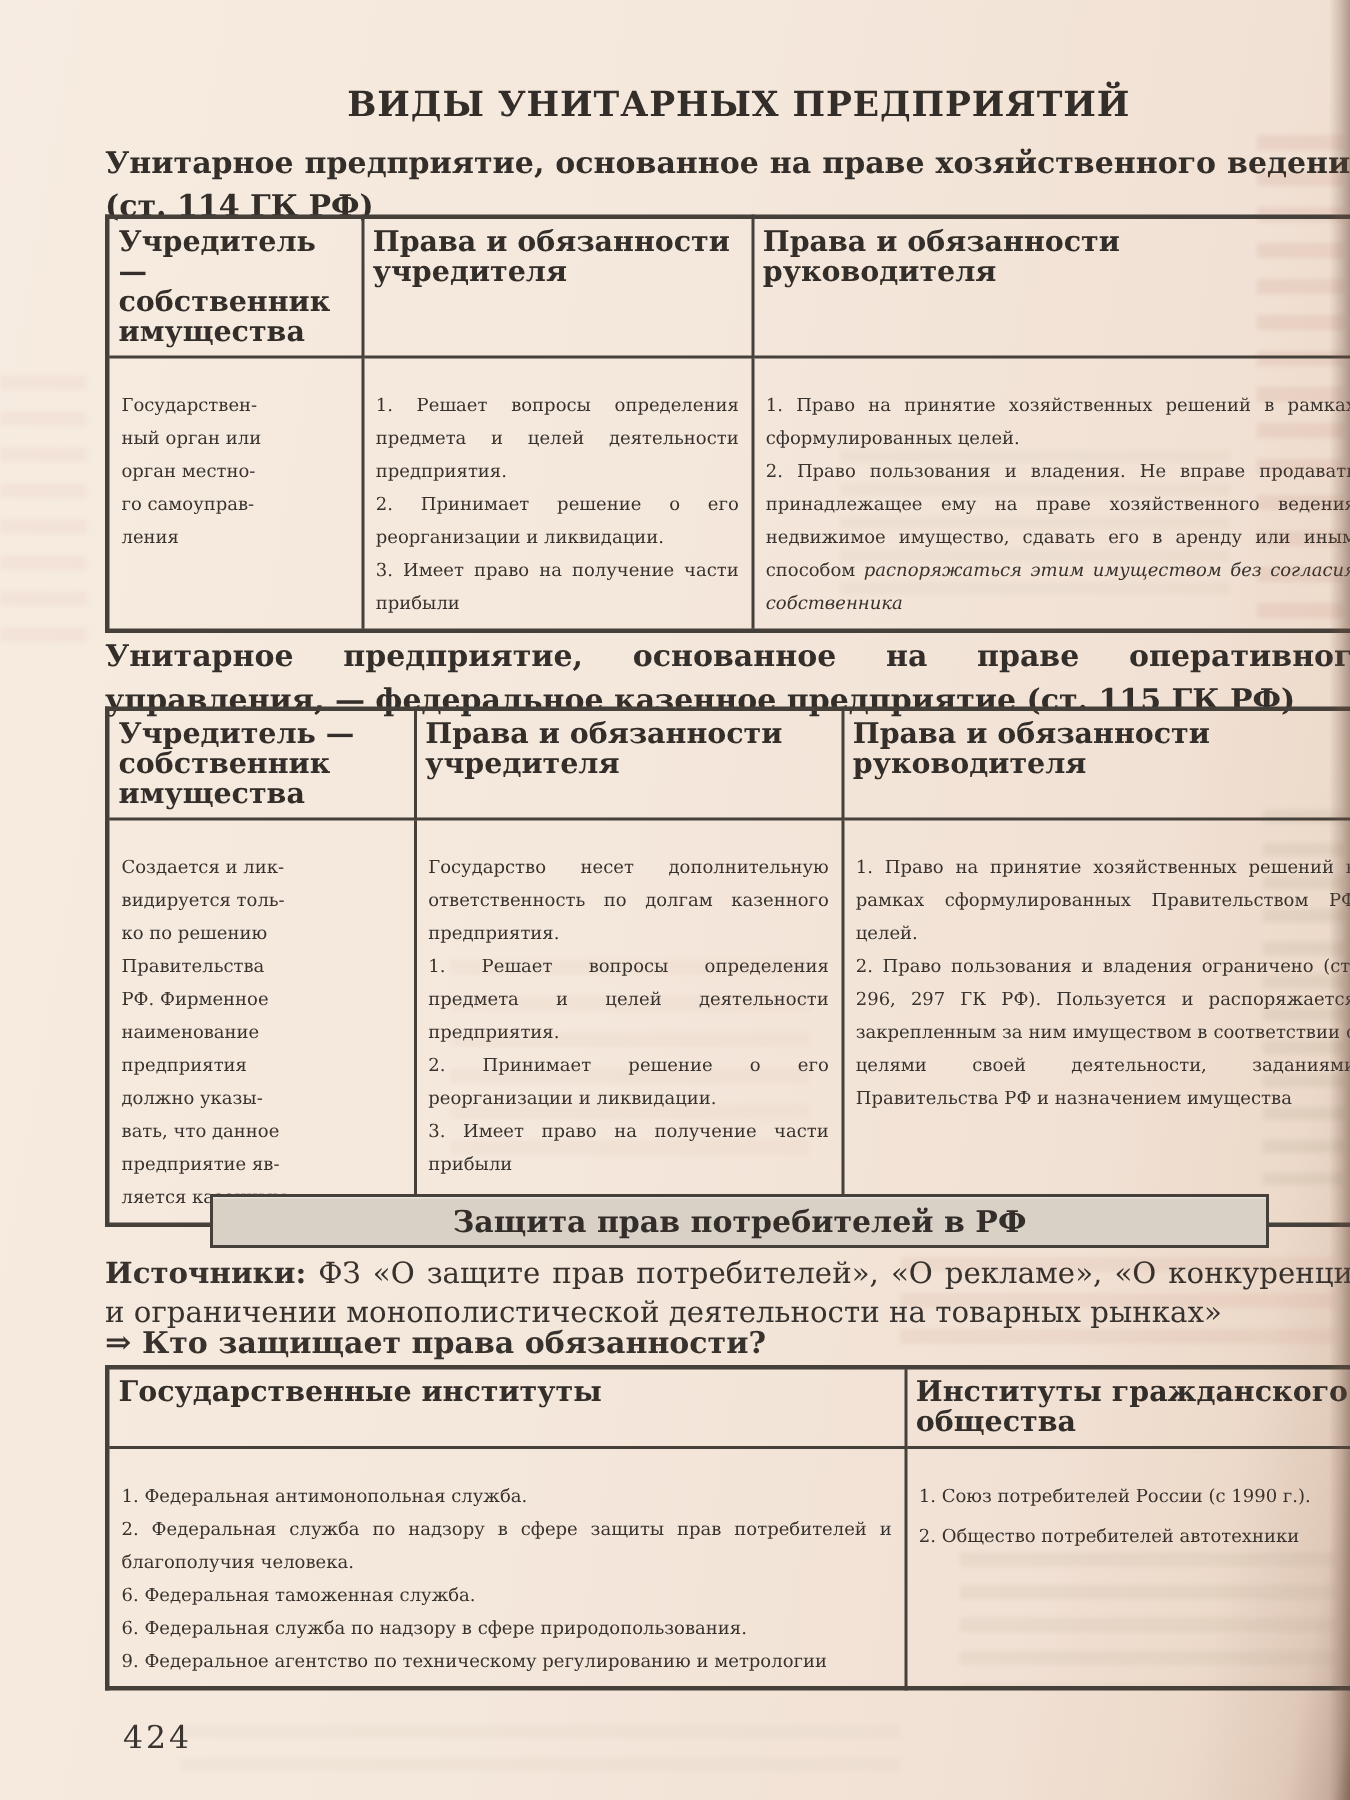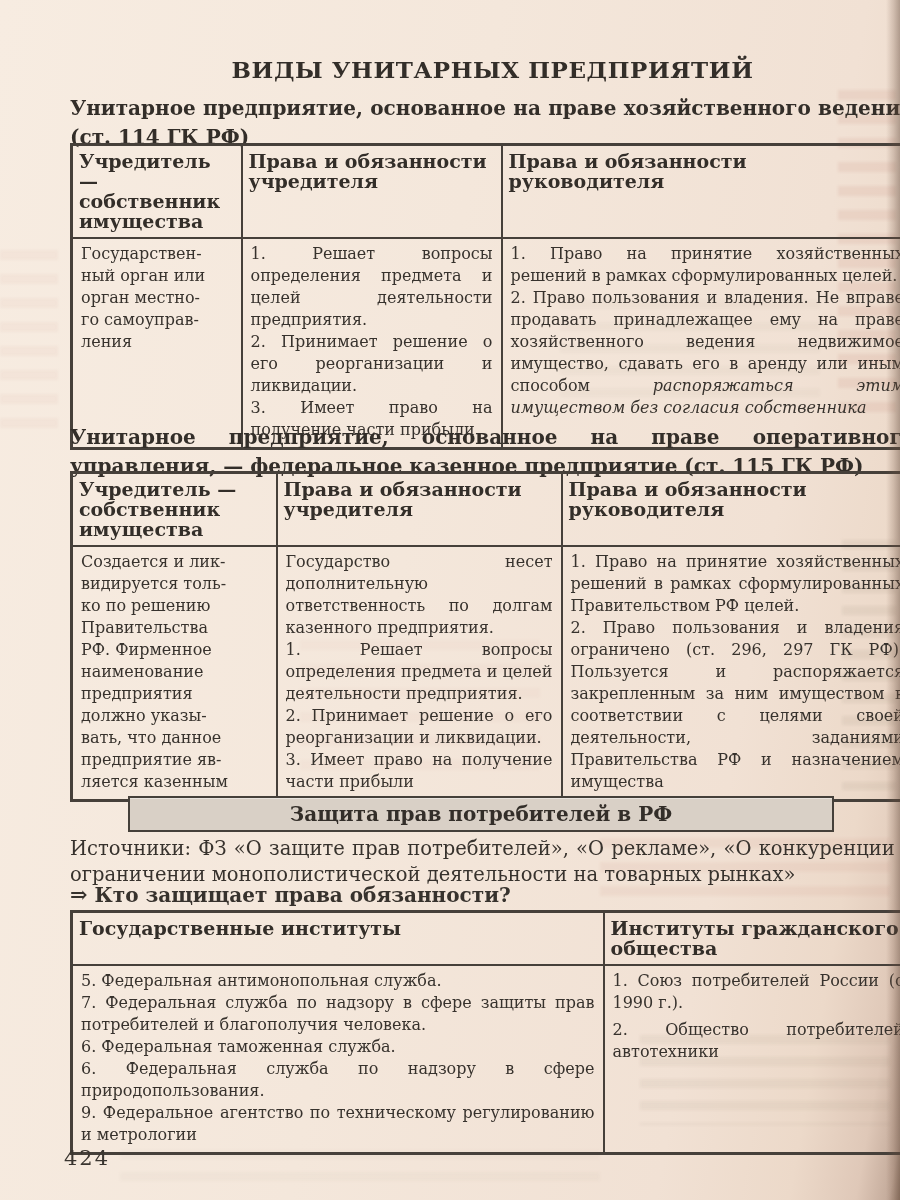--- a/index.html
+++ b/index.html
@@ -42,43 +42,43 @@
     border:3px solid #46403a;
   }
   .t1{top:143px;}
   .t2{top:471px;}
   .t3{top:910px;}
   table.t th,table.t td{border:2px solid #46403a;vertical-align:top;}
   table.t th{
     font-weight:bold;font-size:19px;line-height:20px;
     text-align:left;padding:5px 6px 6px;color:#332e29;
   }
-  table.t td{font-size:16px;line-height:22px;padding:4px 8px 6px;}
+  table.t td{font-size:12px;line-height:22px;padding:20px 8px 6px;}
   table.t td p{margin:0;text-align:justify;}
   td.pre{white-space:pre-line;font-size:18.5px;line-height:23px;text-align:left;}
   .it{font-style:italic;}
   .banner{
-    position:absolute;top:796px;left:58px;width:702px;height:32px;
+    position:absolute;top:796px;left:70px;width:702px;height:32px;
     background:#d9d0c6;border:2px solid #45403a;
     display:flex;align-items:center;justify-content:center;
     font-weight:bold;font-size:20px;color:#332e29;
     box-shadow:0 1px 0 rgba(255,255,255,.4) inset;
   }
   .sources{
     position:absolute;top:836px;left:0;width:845px;margin:0;
     font-size:19.5px;line-height:26px;text-align:justify;
   }
-  .sources b{font-weight:normal;}
+  .sources b{font-weight:bold;}
   .question{
     position:absolute;top:882px;left:0;width:845px;margin:0;
     font-weight:bold;font-size:20px;line-height:26px;
   }
   .arrow{font-weight:bold;font-size:21px;margin-right:7px;color:#37322d;}
   .page-number{
-    position:absolute;left:64px;top:1146px;
+    position:absolute;left:82px;top:1146px;
     font-size:21px;letter-spacing:2px;color:#3a3530;
   }
 </style>
 </head>
 <body>
 
 <div class="paper">
 
   <div class="bleed" style="left:838px;top:90px;width:58px;height:330px;"></div>
   <div class="bleed green" style="left:842px;top:540px;width:54px;height:250px;"></div>
@@ -183,22 +183,22 @@
         </colgroup>
       <thead>
         <tr>
           <th>Государственные институты</th>
           <th>Институты гражданского общества</th>
         </tr>
       </thead>
       <tbody>
         <tr>
           <td>
-            <p>5. Федеральная антимонопольная служба.</p>
-            <p>7. Федеральная служба по надзору в сфере защиты прав потребителей и благополучия человека.</p>
+            <p>1. Федеральная антимонопольная служба.</p>
+            <p>2. Федеральная служба по надзору в сфере защиты прав потребителей и благополучия человека.</p>
             <p>6. Федеральная таможенная служба.</p>
             <p>6. Федеральная служба по надзору в сфере природопользования.</p>
             <p>9. Федеральное агентство по техническому регулированию и метрологии</p>
           </td>
           <td>
             <p>1. Союз потребителей России (с 1990 г.).</p>
             <p style="margin-top:5px;">2. Общество потребителей автотехники</p>
           </td>
         </tr>
       </tbody>

